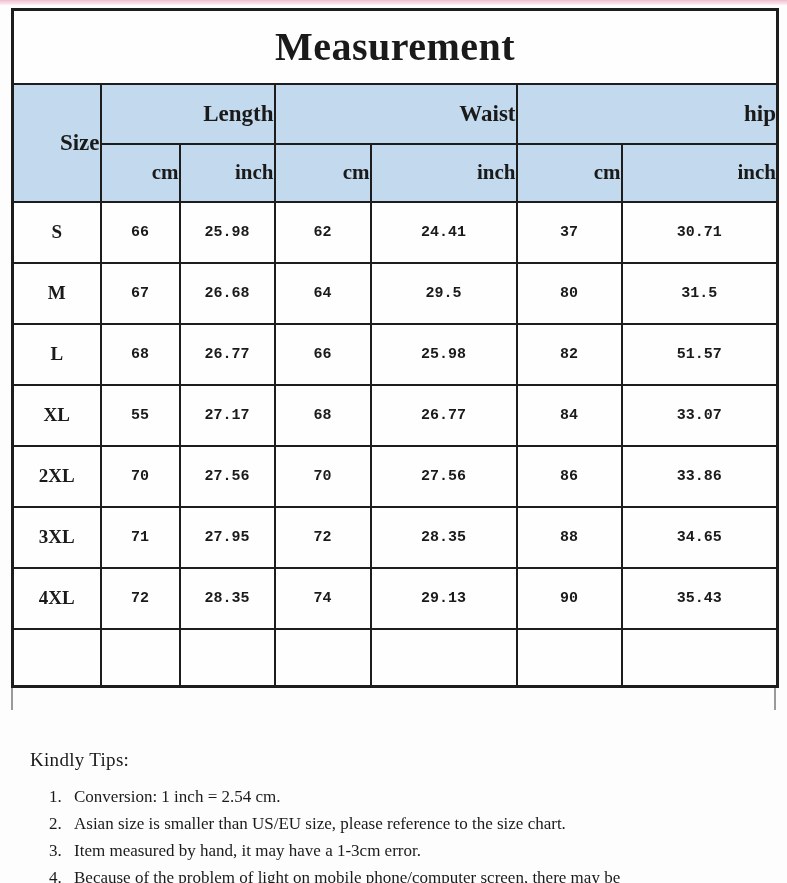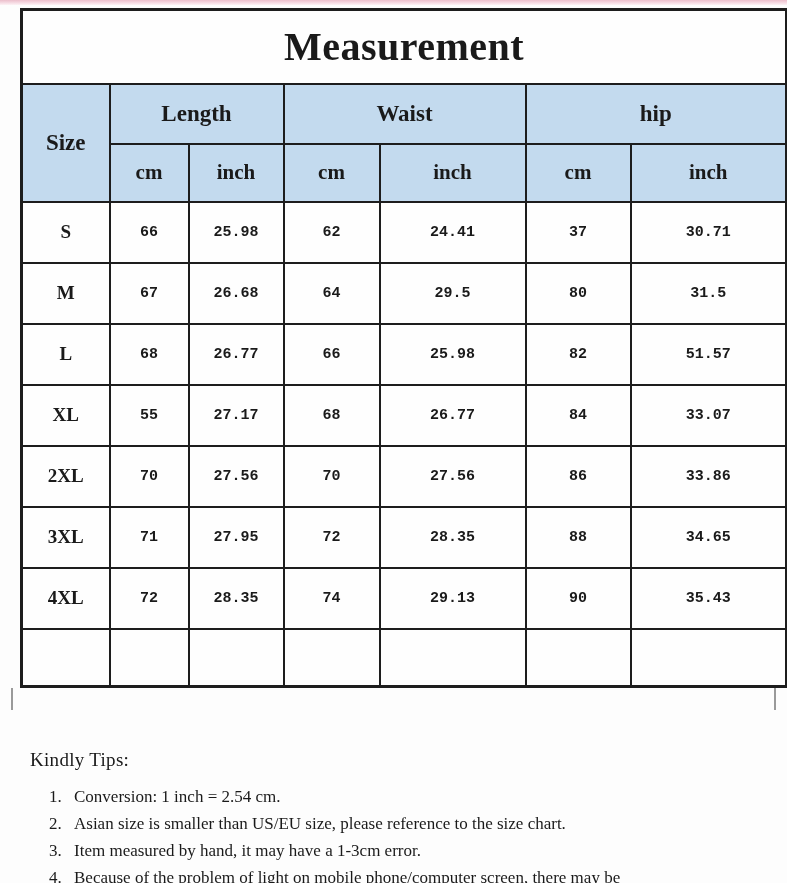--- a/index.html
+++ b/index.html
@@ -10,21 +10,21 @@
     color: #1a1a1a;
     overflow: hidden;
     position: relative;
   }
   .top-bar {
     position: absolute; top: 0; left: 0;
     width: 787px; height: 5px;
     background: linear-gradient(to bottom, #ecbecb 0%, #f6dde5 60%, #fdf3f6 100%);
   }
   table.measurement {
-    position: absolute; top: 8px; left: 20px;
+    position: absolute; top: 8px; left: 11px;
     width: 765px;
     border-collapse: collapse;
     table-layout: fixed;
     border: 3px solid #1d1d1d;
     background: #fefefe;
   }
   table.measurement td {
     border: 2px solid #1d1d1d;
     text-align: center;
     vertical-align: middle;
@@ -36,20 +36,21 @@
     font-weight: bold;
     font-size: 40px;
     letter-spacing: 0.5px;
   }
   tr.group-row { height: 60px; }
   tr.unit-row { height: 58px; font-family: Liberation Serif, serif; }
   tr.group-row td, tr.unit-row td {
     background: #c3daee;
     font-weight: bold;
     font-size: 23px;
+    text-align: right;
   }
   tr.unit-row td { font-size: 21px; }
   td.size-head { background: #c3daee; font-weight: bold; font-size: 23px; }
   tr.data-row { height: 61px; }
   tr.data-row td.size-cell {
     font-family: "Liberation Serif", serif;
     font-weight: bold;
     font-size: 19px;
   }
   tr.data-row td.num {

